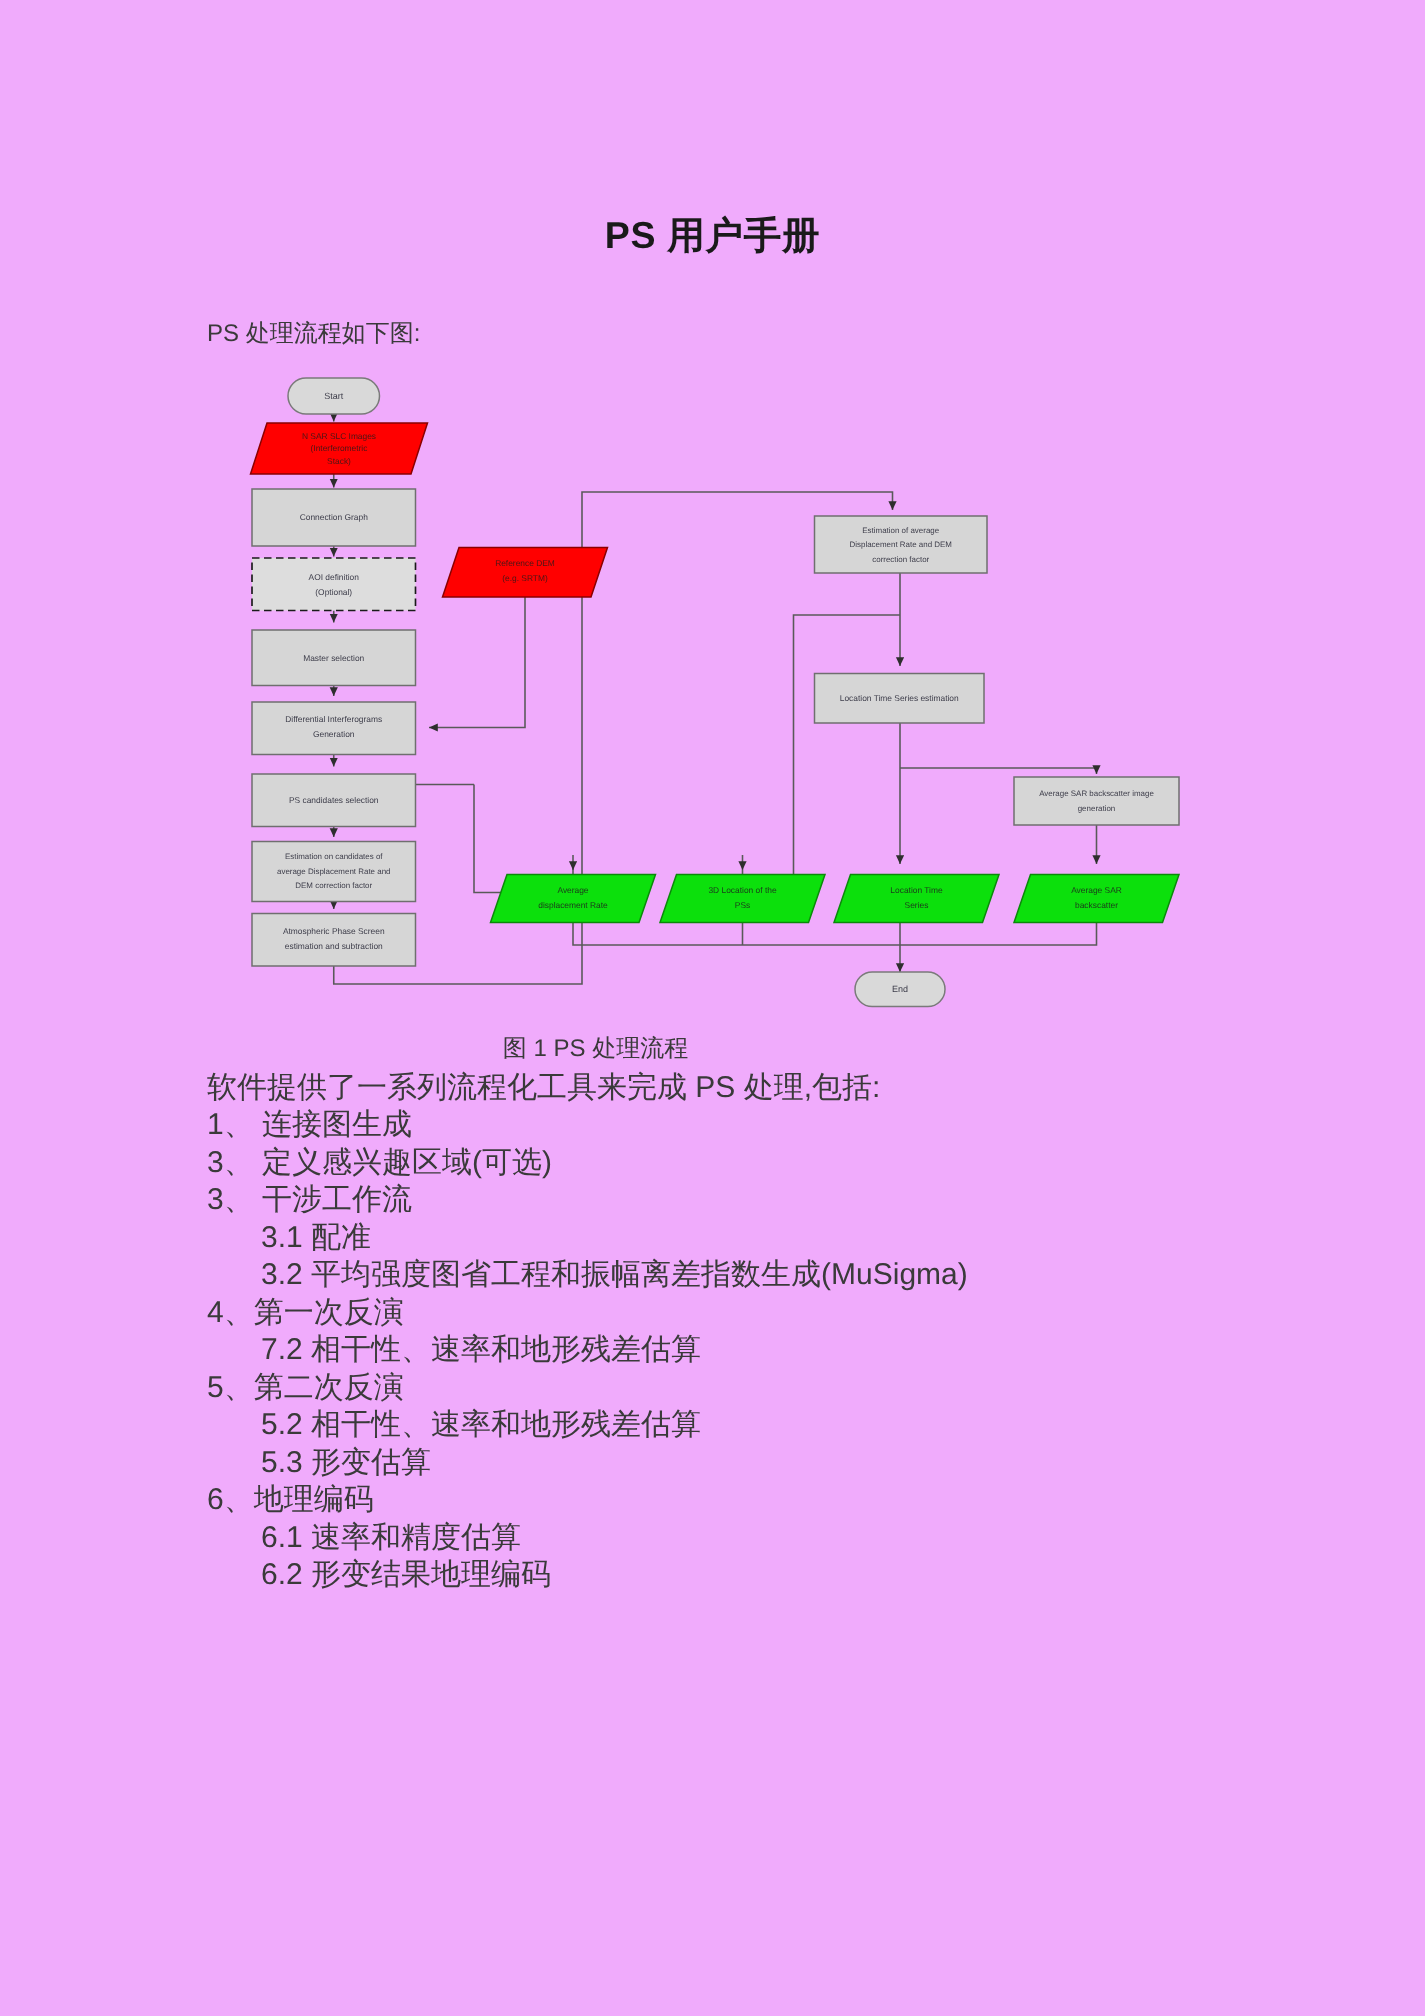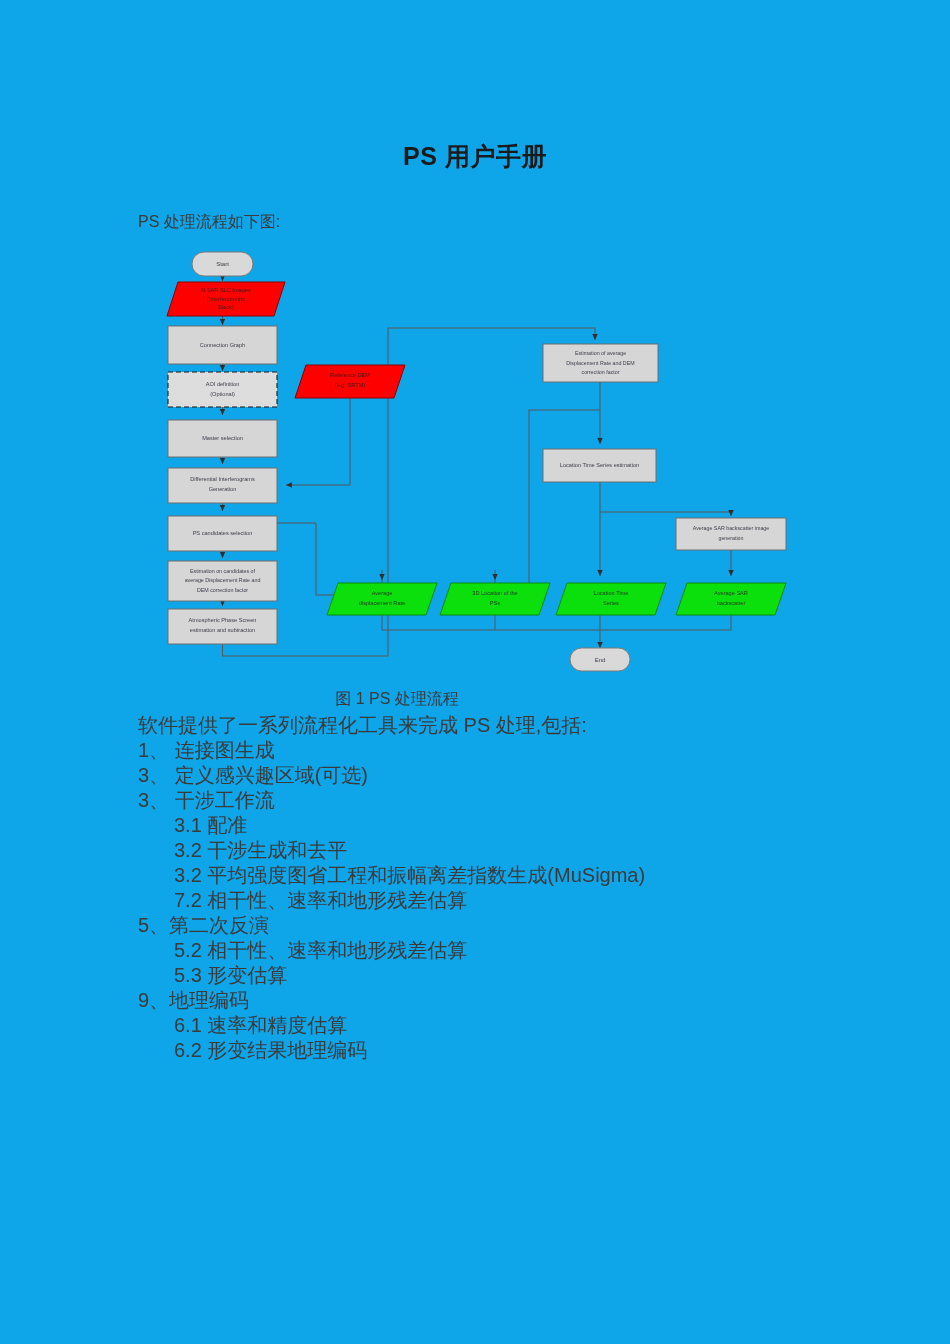--- a/index.html
+++ b/index.html
@@ -11,21 +11,21 @@
     width: 950px;
     height: 1344px;
     position: relative;
     font-family: "Liberation Sans", "DejaVu Sans", sans-serif;
     color: #2b2b2b;
     overflow: hidden;
   }
   .page {
     position: absolute;
     inset: 0;
-    background: #0ea5e9;
+    background: #f0abfc;
   }
 
   
   .doc-title {
     position: absolute;
     left: 0;
     top: 140px;
     width: 950px;
     text-align: center;
     font-size: 25px;
@@ -254,24 +254,24 @@
   </div>
 
   <div class="figure-caption">图 1 PS 处理流程</div>
 
   <div class="body-list">
       <div class="body-line">软件提供了一系列流程化工具来完成 PS 处理,包括:</div>
       <div class="body-line">1、 连接图生成</div>
       <div class="body-line">3、 定义感兴趣区域(可选)</div>
       <div class="body-line">3、 干涉工作流</div>
       <div class="body-line indent">3.1 配准</div>
-      <div class="body-line indent">3.2 干涉生成和去平</div>
       <div class="body-line indent">3.2 平均强度图省工程和振幅离差指数生成(MuSigma)</div>
+      <div class="body-line">4、第一次反演</div>
       <div class="body-line indent">7.2 相干性、速率和地形残差估算</div>
       <div class="body-line">5、第二次反演</div>
       <div class="body-line indent">5.2 相干性、速率和地形残差估算</div>
       <div class="body-line indent">5.3 形变估算</div>
-      <div class="body-line">9、地理编码</div>
+      <div class="body-line">6、地理编码</div>
       <div class="body-line indent">6.1 速率和精度估算</div>
       <div class="body-line indent">6.2 形变结果地理编码</div>
     </div>
 
 </div>
 
 </body></html>

